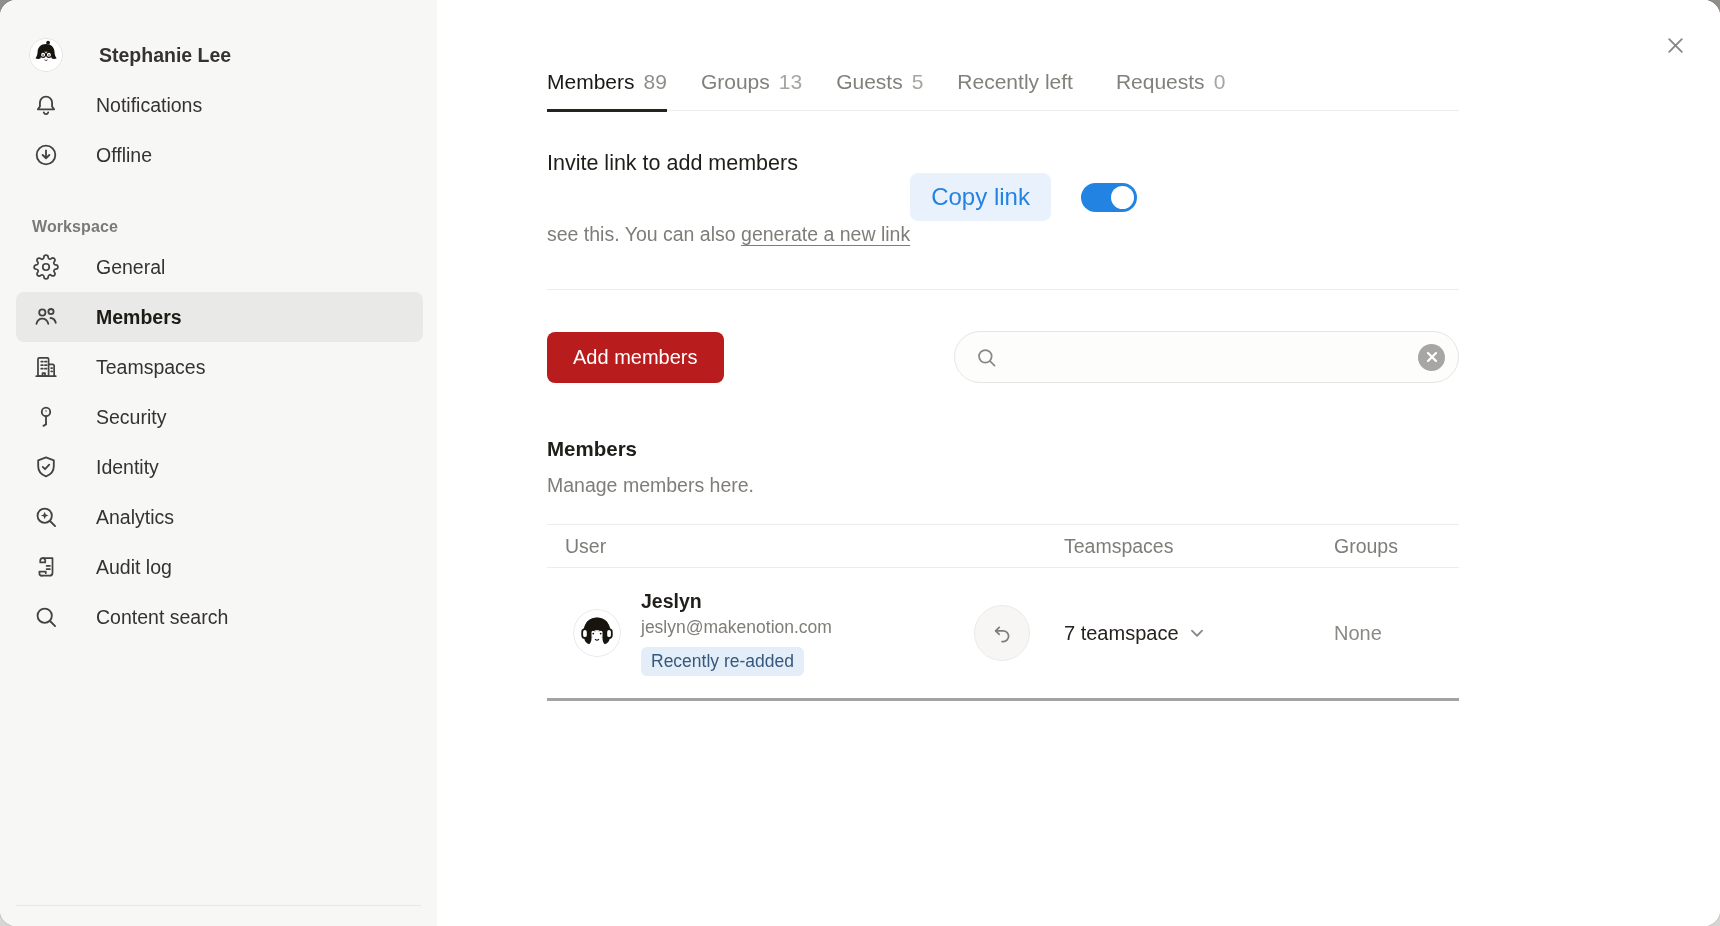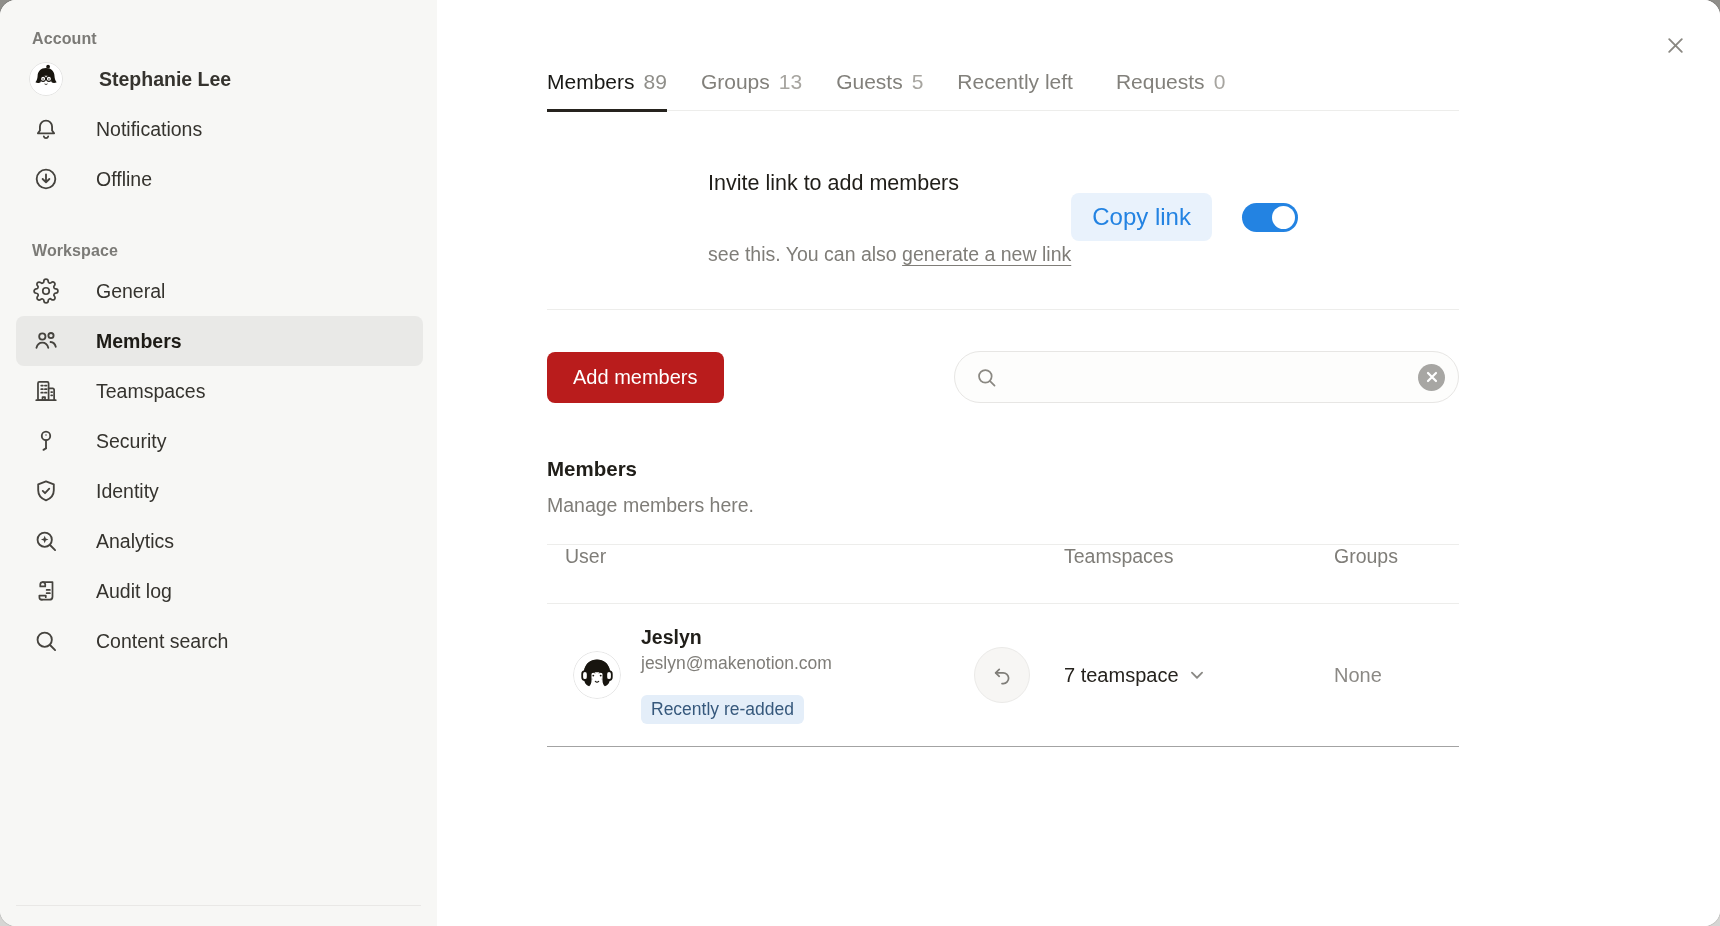--- a/index.html
+++ b/index.html
@@ -67,21 +67,21 @@
   .tab {
     display:flex; gap:9px; align-items:baseline;
     font-size:21px; color:#82807b;
     padding-bottom:15px; border-bottom:3px solid transparent;
     margin-bottom:-2px; cursor:pointer;
   }
   .tab .count { color:#a7a5a0; }
   .tab.active { color:#191916; border-bottom-color:#26231e; }
   .tab.active .count { color:#8f8e89; }
 
-  .invite { display:flex; justify-content:center; margin-top:60px; }
+  .invite { display:flex; justify-content:flex-start; margin-top:40px; }
   .invite-title { font-size:21.5px; font-weight:500; color:#201e19; margin:0 0 13px; }
   .invite-desc { font-size:19.5px; color:#7f7d78; line-height:30px; margin:0; }
   .invite-link { color:#7f7d78; text-decoration:underline; text-underline-offset:4px; cursor:pointer; }
   .invite-right { display:flex; align-items:center; gap:30px; margin-top:22px; align-self:flex-start; }
   .copy-btn {
     background:#e9f2fc; color:#2383e2;
     font-family:inherit; font-size:24px; font-weight:500;
     border:none; border-radius:8px; padding:10px 21px; cursor:pointer;
   }
   .toggle {
@@ -116,35 +116,35 @@
     background:#a7a6a3; display:flex; align-items:center; justify-content:center;
     cursor:pointer;
   }
 
   .members-head { margin-top:54px; }
   .members-title { font-size:20.5px; font-weight:700; color:#201e19; margin:0; }
   .members-sub { font-size:19.5px; color:#7f7d78; margin:13px 0 0; }
 
   .table { margin-top:27px; }
   .thead {
-    display:flex; align-items:flex-start; height:60px;
+    display:flex; align-items:center; height:44px;
     border-top:1px solid #ededeb; border-bottom:1px solid #ededeb;
     color:#7f7d78; font-size:19.5px;
   }
   .col-user { flex:1; padding-left:18px; }
   .col-undo { width:90px; }
   .col-team { width:270px; }
   .col-groups { width:125px; }
-  .trow { display:flex; align-items:center; padding:22px 0; border-bottom:1px solid #a3a3a3; }
+  .trow { display:flex; align-items:center; padding:22px 0; border-bottom:3px solid #a3a3a3; }
   .user-cell { flex:1; display:flex; gap:20px; padding-left:26px; align-items:center; }
   .avatar-lg { width:48px; height:48px; min-width:48px; border-radius:50%; overflow:hidden; }
   .user-name { font-size:19.5px; font-weight:700; color:#201e19; }
   .user-email { font-size:17.5px; color:#7f7d78; margin-top:4px; }
   .badge {
-    display:inline-block; margin-top:21px;
+    display:inline-block; margin-top:9px;
     background:#e4eef9; color:#36587c;
     font-size:17.5px; padding:4px 10px; border-radius:6px;
   }
   .undo-btn {
     width:56px; height:56px; border-radius:50%;
     background:#f7f6f4; border:1px solid #ebeae8;
     display:flex; align-items:center; justify-content:center;
     color:#7f7d78; cursor:pointer;
   }
   .team-cell { display:flex; align-items:center; gap:11px; font-size:20px; color:#26231e; cursor:pointer; }
@@ -152,21 +152,20 @@
   .groups-cell { font-size:20px; color:#8b8985; }
 
   svg { display:block; }
 </style>
 </head>
 <body>
 
 <div class="modal">
 
   <div class="sidebar">
-    <p class="section-label">Account</p>
 
     <div class="side-item">
       <span class="avatar-sm">
         <svg viewBox="0 0 36 36">
           <circle cx="18" cy="18" r="17.5" fill="#ffffff" stroke="rgba(0,0,0,0.1)"></circle>
           <circle cx="20.2" cy="5" r="2" fill="#18150f"></circle>
           <path fill="#18150f" d="M18 6.4c-5.5 0-8.7 3.7-8.9 8.3-.1 2.8-.9 4.9-2.3 6.7 1.9 1.3 4.4 1 5.6-.3l.7-5.6c1.6-1.2 8.2-1.2 9.8 0l.8 5.6c1.2 1.3 3.7 1.6 5.6.3-1.4-1.8-2.2-3.9-2.3-6.7-.2-4.6-3.5-8.3-9-8.3z"></path>
           <circle cx="14.9" cy="17.8" r="2.7" fill="none" stroke="#18150f" stroke-width="1.1"></circle>
           <circle cx="21.1" cy="17.8" r="2.7" fill="none" stroke="#18150f" stroke-width="1.1"></circle>
           <path d="M17.5 17.6h1" stroke="#18150f" stroke-width="1.1"></path>

